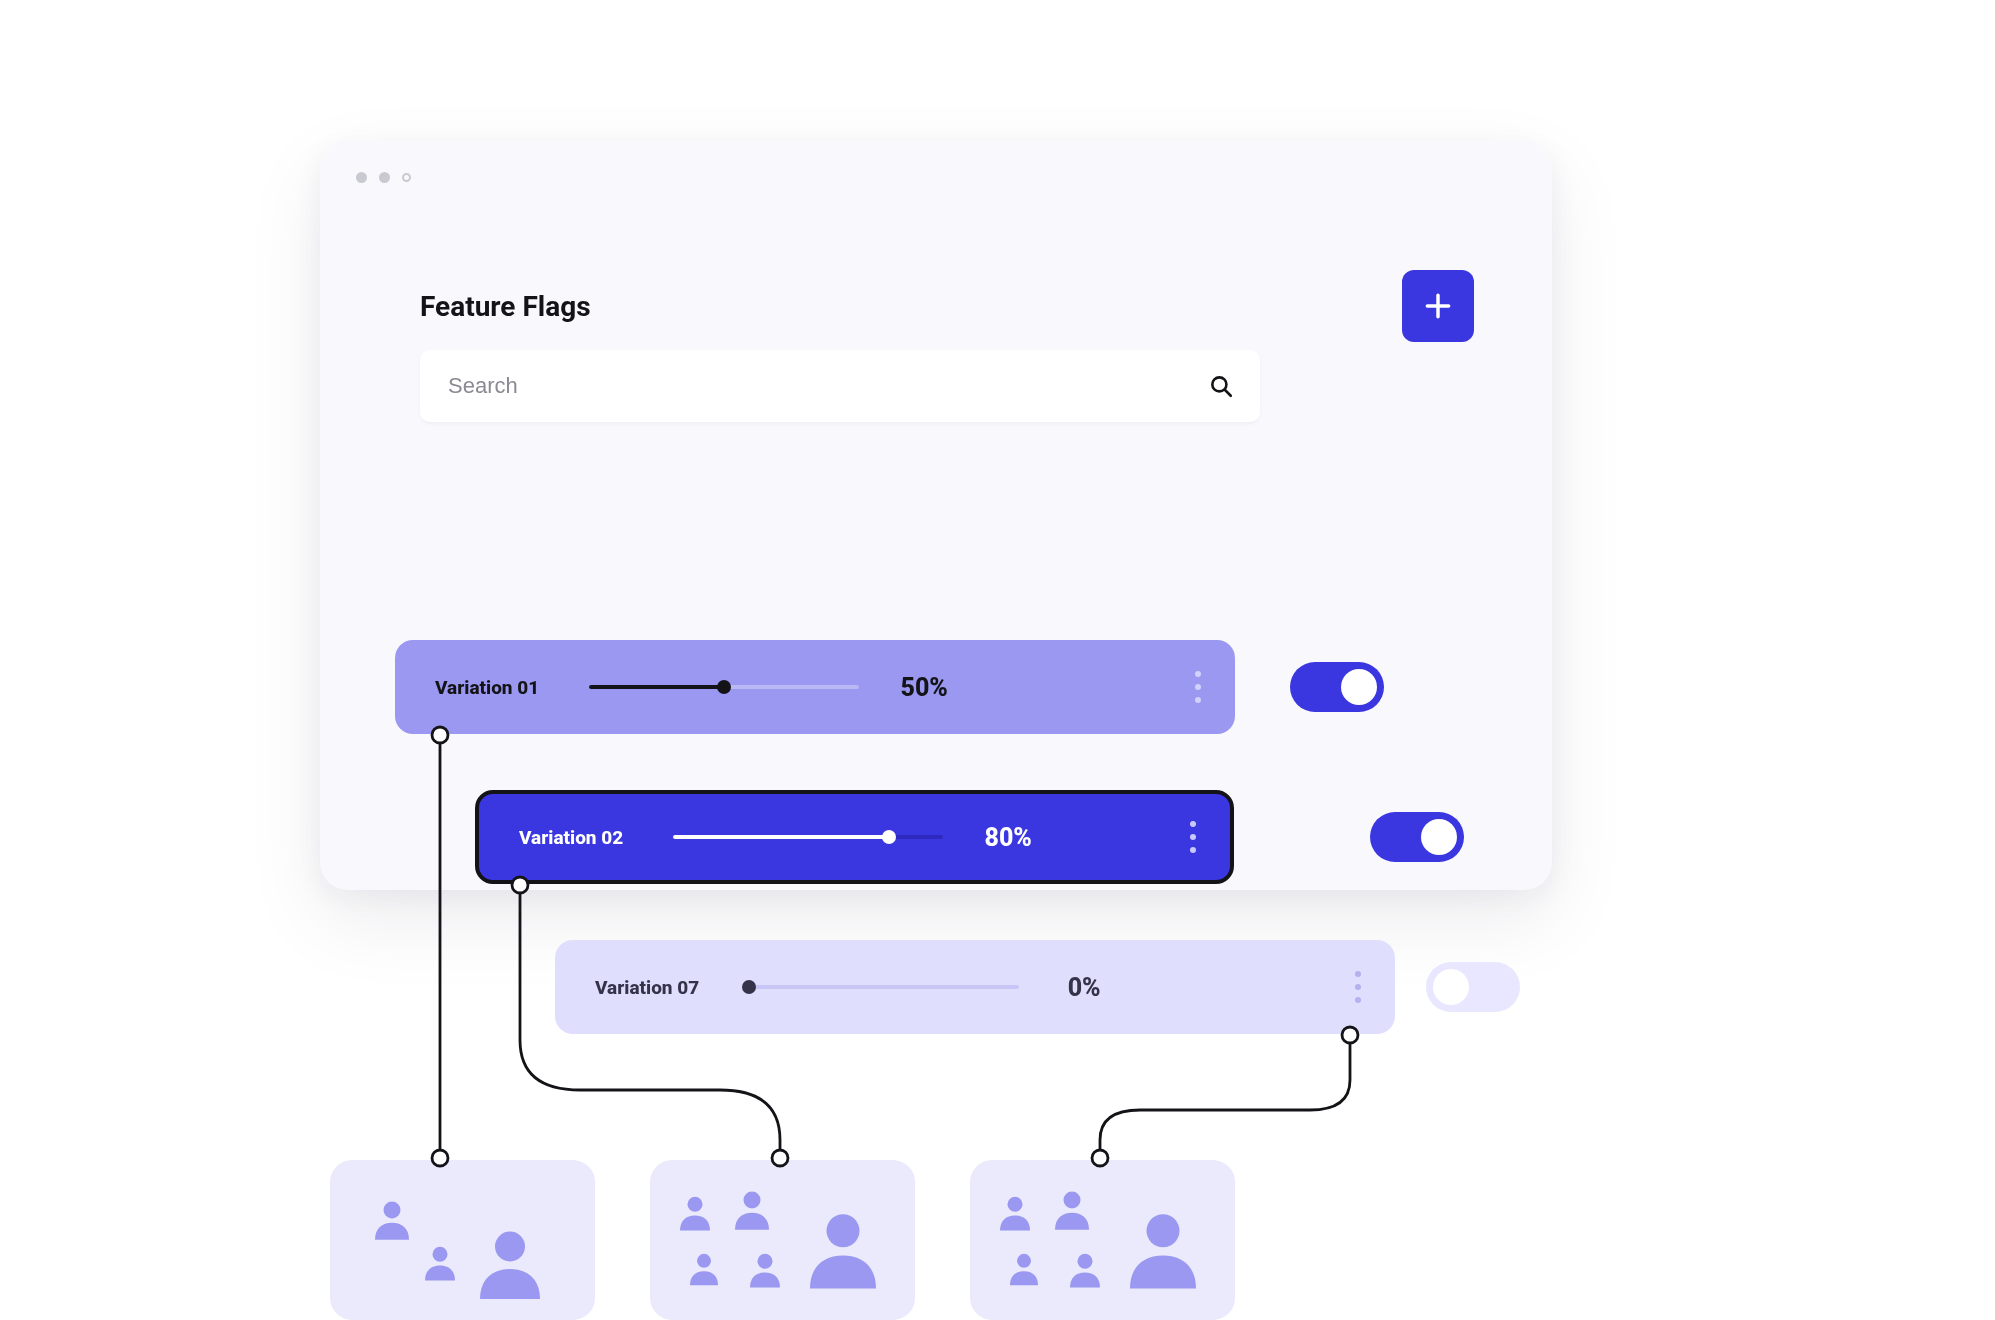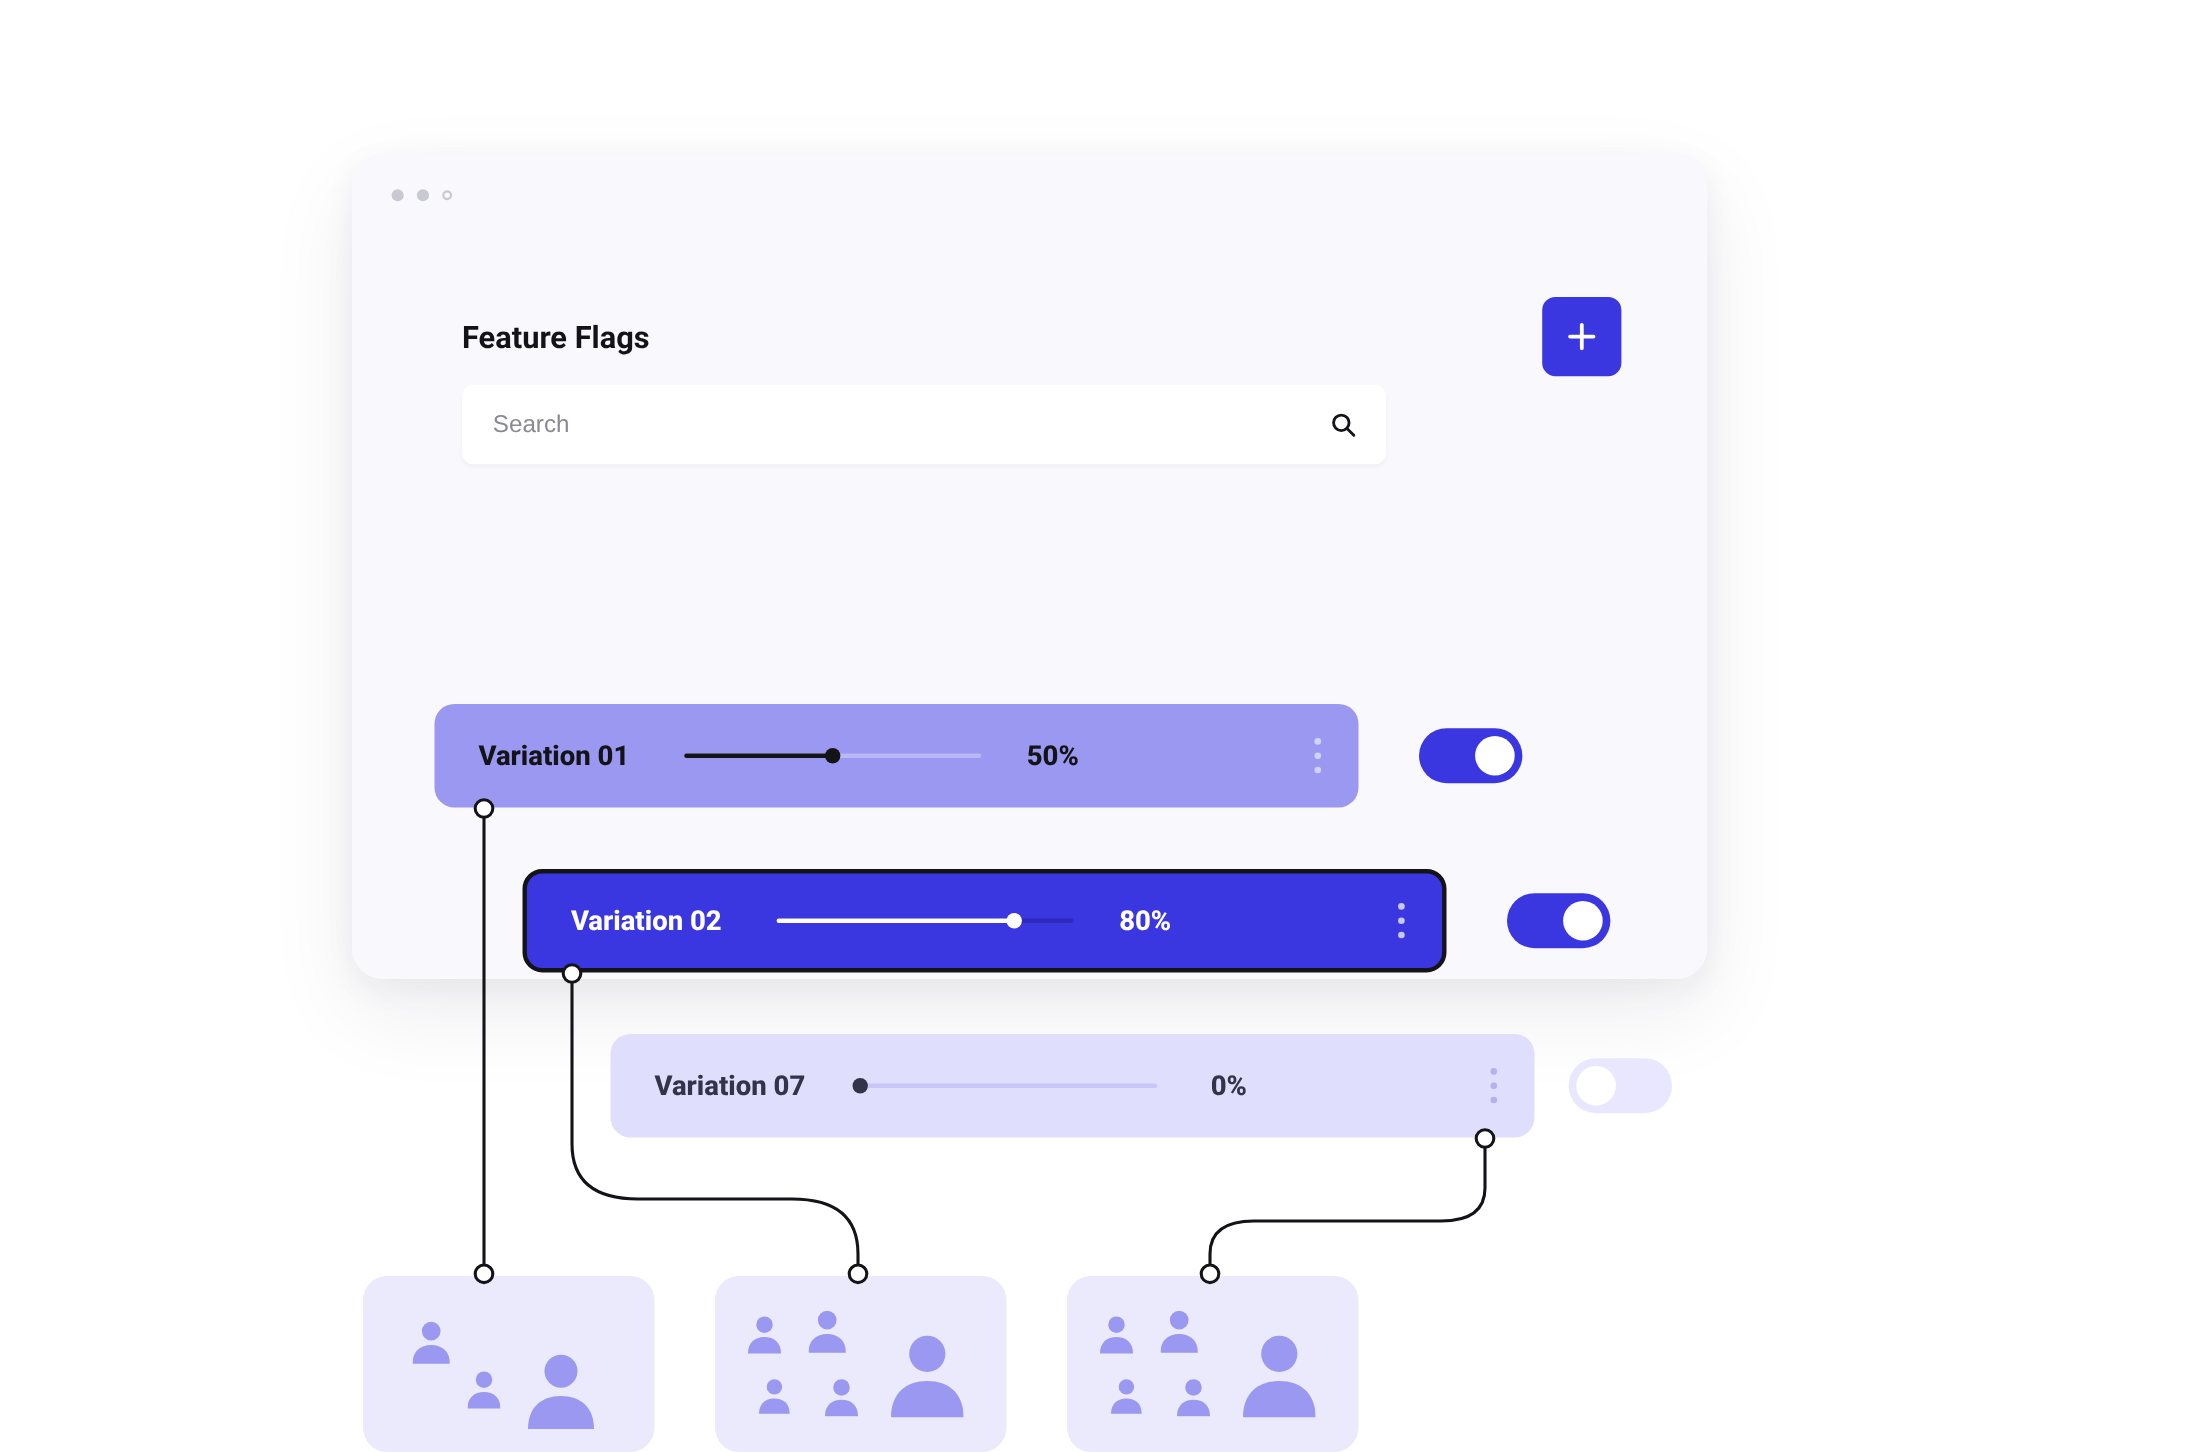--- a/index.html
+++ b/index.html
@@ -30,38 +30,38 @@
     flex:1; border:none; outline:none; font-size:22px; color:#a16207; background:transparent;
   }
   .search input::placeholder { color:#8a8a94; }
   .search .mag { width:26px; height:26px; color:#141418; }
 
   
   .row {
     position:absolute; height:94px; border-radius:18px;
     display:flex; align-items:center; padding:0 34px 0 40px;
   }
-  .row .label { font-size:25px; font-weight:800; flex:0 0 auto; }
+  .row .label { font-size:19px; font-weight:800; flex:0 0 auto; }
   .row .slider { position:relative; margin-left:50px; }
   .row .track { position:absolute; left:0; right:0; top:50%; transform:translateY(-50%); height:4px; border-radius:4px; }
   .row .handle { position:absolute; top:50%; transform:translate(-50%,-50%); width:14px; height:14px; border-radius:50%; }
   .row .pct { font-size:25px; font-weight:800; margin-left:30px; min-width:70px; text-align:center; }
   .row .dots { margin-left:auto; display:flex; flex-direction:column; gap:7px; padding-left:20px; }
   .row .dots span { width:6px; height:6px; border-radius:50%; }
 
   
   .row1 { left:395px; top:640px; width:840px; background:#9a98f0; color:#141418; }
   .row1 .slider { width:270px; height:14px; }
   .row1 .track.full { background:#b9b8f5; }
   .row1 .track.fill { background:#141418; width:50%; }
   .row1 .handle { left:50%; background:#141418; }
   .row1 .dots span { background:#d3d2fb; }
 
   
-  .row2 { left:475px; top:790px; width:840px; background:#3a36e0; color:#fff; border:4px solid #141418; }
+  .row2 { left:475px; top:790px; width:759px; background:#3a36e0; color:#fff; border:4px solid #141418; }
   .row2 .slider { width:270px; height:14px; }
   .row2 .track.full { background:#2e2ac0; }
   .row2 .track.fill { background:#fff; width:80%; }
   .row2 .handle { left:80%; background:#fff; }
   .row2 .dots span { background:#c9c8fb; }
 
   
   .row3 { left:555px; top:940px; width:840px; background:#dfdefc; color:#343349; }
   .row3 .slider { width:270px; height:14px; }
   .row3 .track.full { background:#c7c6f4; }

